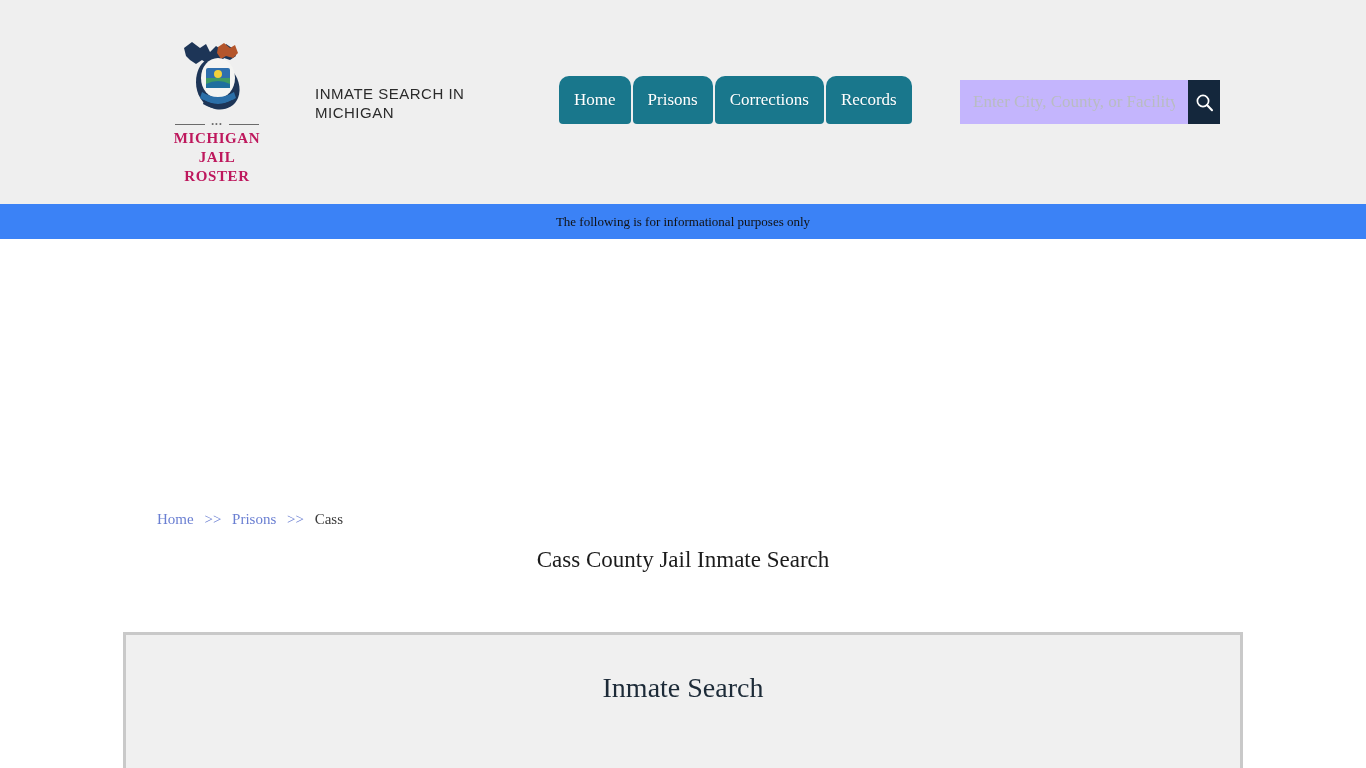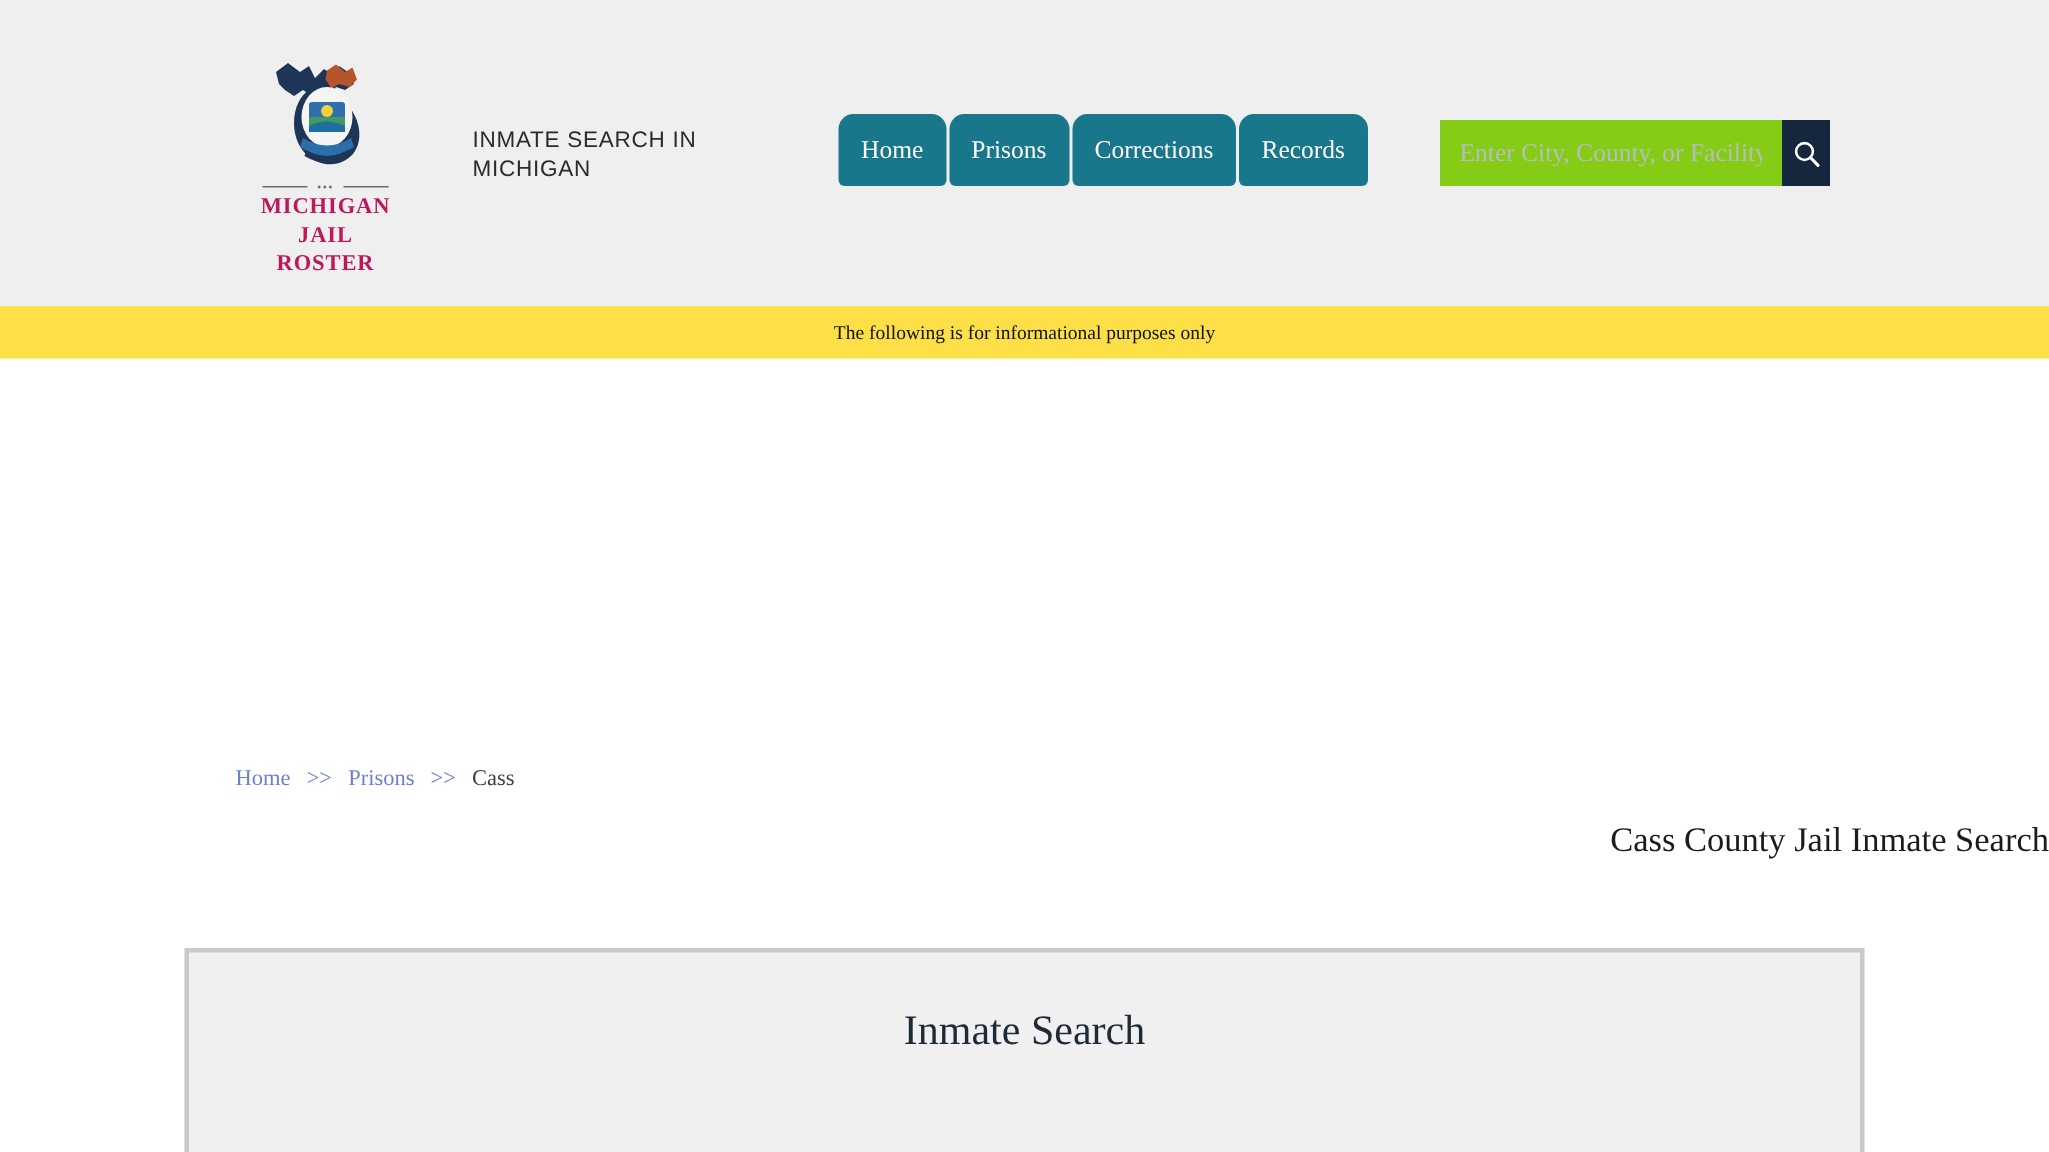--- a/index.html
+++ b/index.html
@@ -103,42 +103,42 @@
     position: absolute;
     left: 960px; top: 80px;
     display: flex;
     height: 44px;
   }
   .header-search-input {
     width: 228px;
     height: 44px;
     border: none;
     outline: none;
-    background: #84cc16;
+    background: #c4b5fd;
     padding: 0 13px;
     font-family: "Liberation Serif", serif;
     font-size: 17px;
     color: #333;
     text-align: right;
   }
   .header-search-input::placeholder { color: #b9bcc2; }
   .header-search-btn {
     width: 32px; height: 44px;
     background: #14273c;
     border: none;
     display: flex; align-items: center; justify-content: center;
     cursor: pointer;
     padding: 0;
   }
 
   
   .info-banner {
     width: 1366px;
     height: 35px;
-    background: #fde047;
+    background: #3b82f6;
     display: flex;
     align-items: center;
     justify-content: center;
     font-family: "Liberation Serif", serif;
     font-size: 13px;
     color: #111;
   }
 
   
   .main { position: relative; width: 1366px; background: #fff; }
@@ -151,21 +151,21 @@
     margin-top: 15px;
   }
   .breadcrumb a { color: #6a7fd2; text-decoration: none; }
   .breadcrumb .sep { color: #6a7fd2; margin: 0 7px; }
   .breadcrumb .current { color: #3c3c3c; }
 
   .page-title {
     position: absolute;
     left: 0; top: 308px;
     width: 1366px;
-    text-align: right;
+    text-align: center;
     font-family: "Liberation Serif", serif;
     font-size: 23px;
     font-weight: normal;
     color: #1b1b1b;
     margin: 0;
   }
 
   
   .panel {
     position: absolute;

